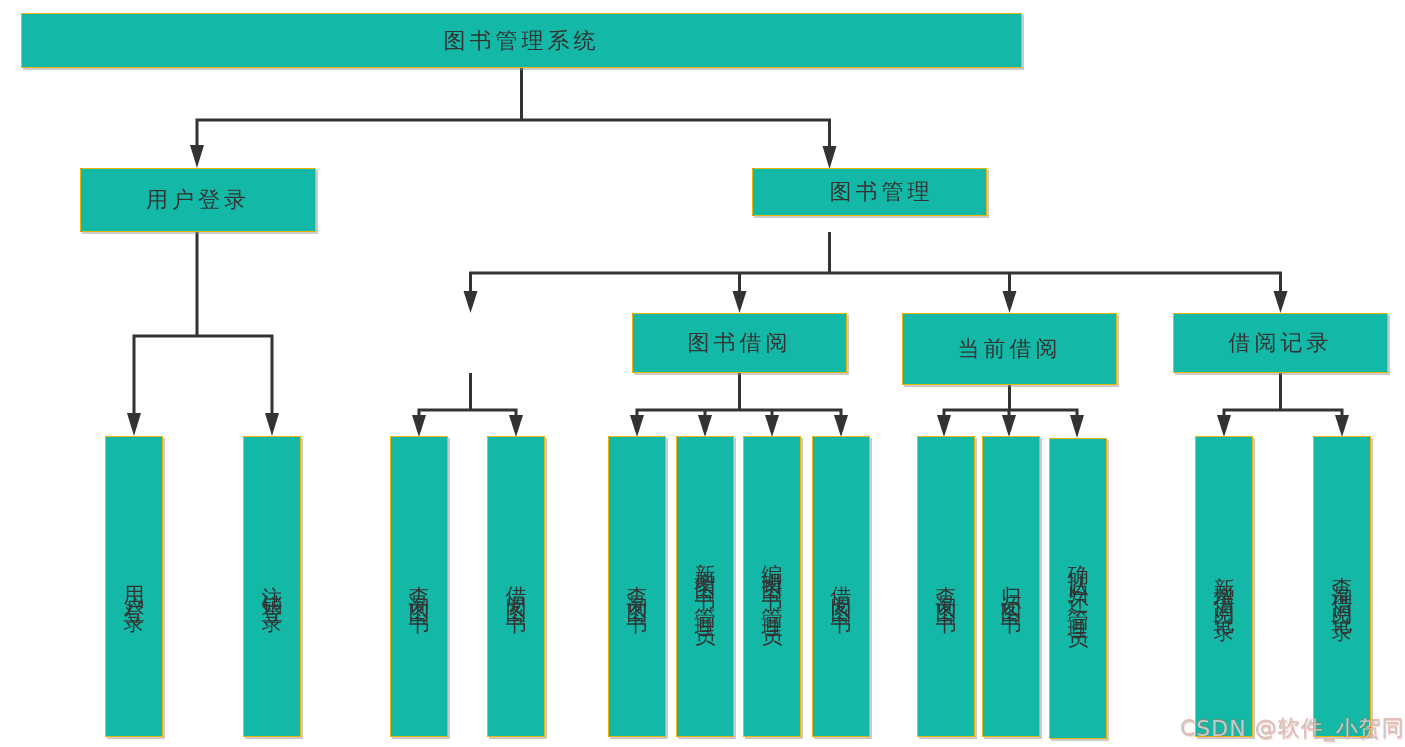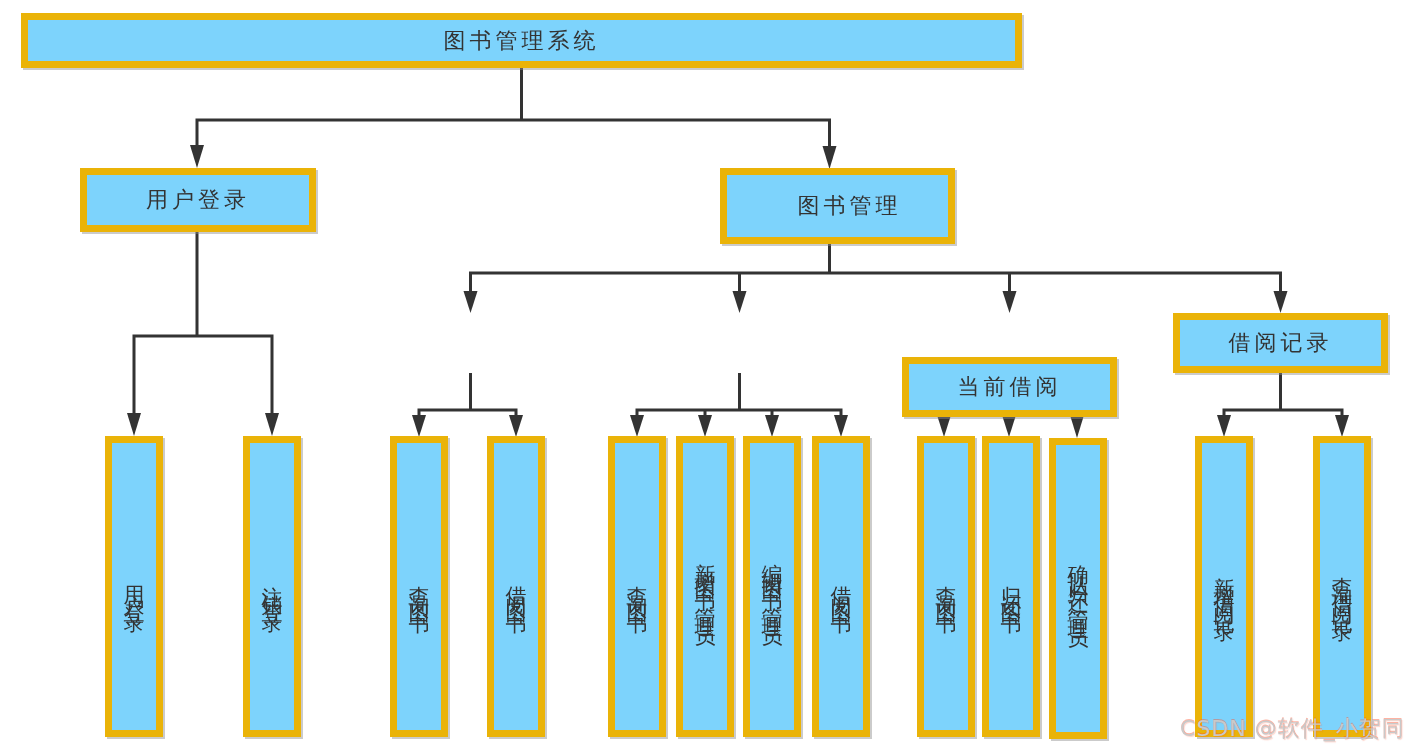--- a/index.html
+++ b/index.html
@@ -17,22 +17,22 @@
   }
   #connectors {
     position: absolute;
     left: 0; top: 0;
     width: 1405px; height: 747px;
     pointer-events: none;
   }
   .node {
     position: absolute;
     box-sizing: border-box;
-    background: #7dd3fc;
-    border: 7px solid #eab308;
+    background: #14b8a6;
+    border: 1px solid #eab308;
     box-shadow: 2px 2px 0 rgba(140,140,140,0.45);
     display: flex;
     align-items: center;
     justify-content: center;
     color: #333333;
     font-size: 22px;
     letter-spacing: 4px;
     white-space: nowrap;
     z-index: 2;
   }
@@ -107,25 +107,28 @@
     </g>
   </svg>
 
   <div class="node" style="left:21px; top:13px; width:1001px; height:55px;">
     <span>图书管理系统</span>
   </div>
 
   <div class="node" style="left:80px; top:168px; width:236px; height:64px;">
     <span>用户登录</span>
   </div>
-  <div class="node" style="left:720px; top:168px; width:235px; height:76px;padding-left:24px;">
+  <div class="node" style="left:752px; top:168px; width:235px; height:48px;padding-left:24px;">
     <span>图书管理</span>
   </div>
 
-  <div class="node" style="left:902px; top:313px; width:215px; height:60px;margin-top:44px;">
+  <div class="node" style="left:632px; top:313px; width:215px; height:60px;">
+    <span>图书借阅</span>
+  </div>
+  <div class="node" style="left:902px; top:313px; width:215px; height:72px;">
     <span>当前借阅</span>
   </div>
   <div class="node" style="left:1173px; top:313px; width:215px; height:60px;">
     <span>借阅记录</span>
   </div>
 
   <div class="node leaf" style="left:105px; top:436px; width:58px; height:301px;">
     <span class="vtext">用户登录</span>
   </div>
   <div class="node leaf" style="left:243px; top:436px; width:58px; height:301px;">

